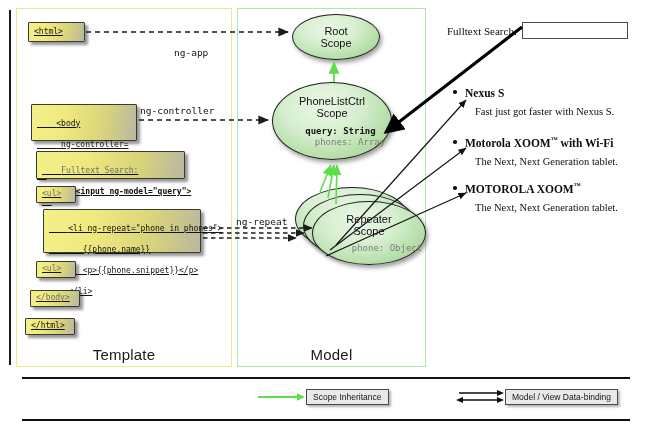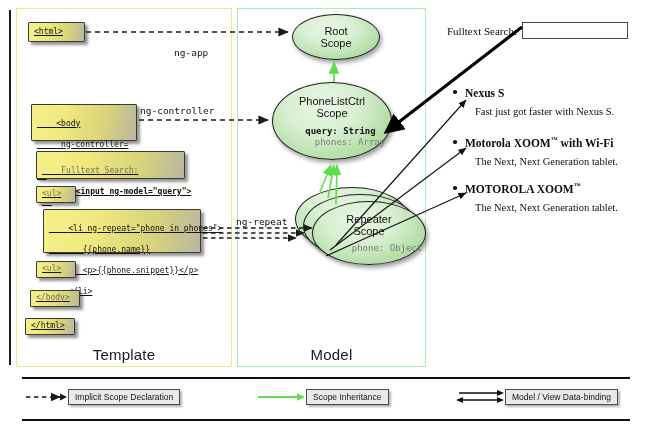--- a/index.html
+++ b/index.html
@@ -208,27 +208,20 @@
     <line x1="522" y1="27" x2="386" y2="132" stroke="#000000" stroke-width="3.1" marker-end="url(#ah-fat)"></line>
 
     <line x1="336" y1="245" x2="466" y2="100" stroke="#111111" stroke-width="1.15" marker-end="url(#ah-thin)"></line>
     <line x1="330" y1="250" x2="466" y2="148" stroke="#111111" stroke-width="1.15" marker-end="url(#ah-thin)"></line>
     <line x1="326" y1="256" x2="466" y2="193" stroke="#111111" stroke-width="1.15" marker-end="url(#ah-thin)"></line>
   </svg>
 
   <div class="legend-rule"></div>
   <div class="legend-rule2"></div>
 
-  <div class="legend-item" style="left:26px;top:389px;">
-    <svg width="42" height="12">
-      <line x1="0" y1="6" x2="34" y2="6" stroke="#1b1b1b" stroke-width="1.5" stroke-dasharray="4.5,3.5" marker-end="url(#ah-dash)"></line>
-      <polygon points="34,2.6 41,6 34,9.4" fill="#1b1b1b"></polygon>
-    </svg>
-    <span class="legend-chip">Implicit Scope Declaration</span>
-  </div>
 
   <div class="legend-item" style="left:455px;top:389px;">
     <svg width="50" height="16">
       <line x1="4" y1="4" x2="42" y2="4" stroke="#0d0d0d" stroke-width="1.5"></line>
       <polygon points="42,1 49,4 42,7" fill="#0d0d0d"></polygon>
       <line x1="4" y1="11" x2="42" y2="11" stroke="#0d0d0d" stroke-width="1.5"></line>
       <polygon points="42,8 49,11 42,14" fill="#0d0d0d"></polygon>
       <polygon points="8,8 1,11 8,14" fill="#0d0d0d"></polygon>
     </svg>
     <span class="legend-chip">Model / View Data-binding</span>

